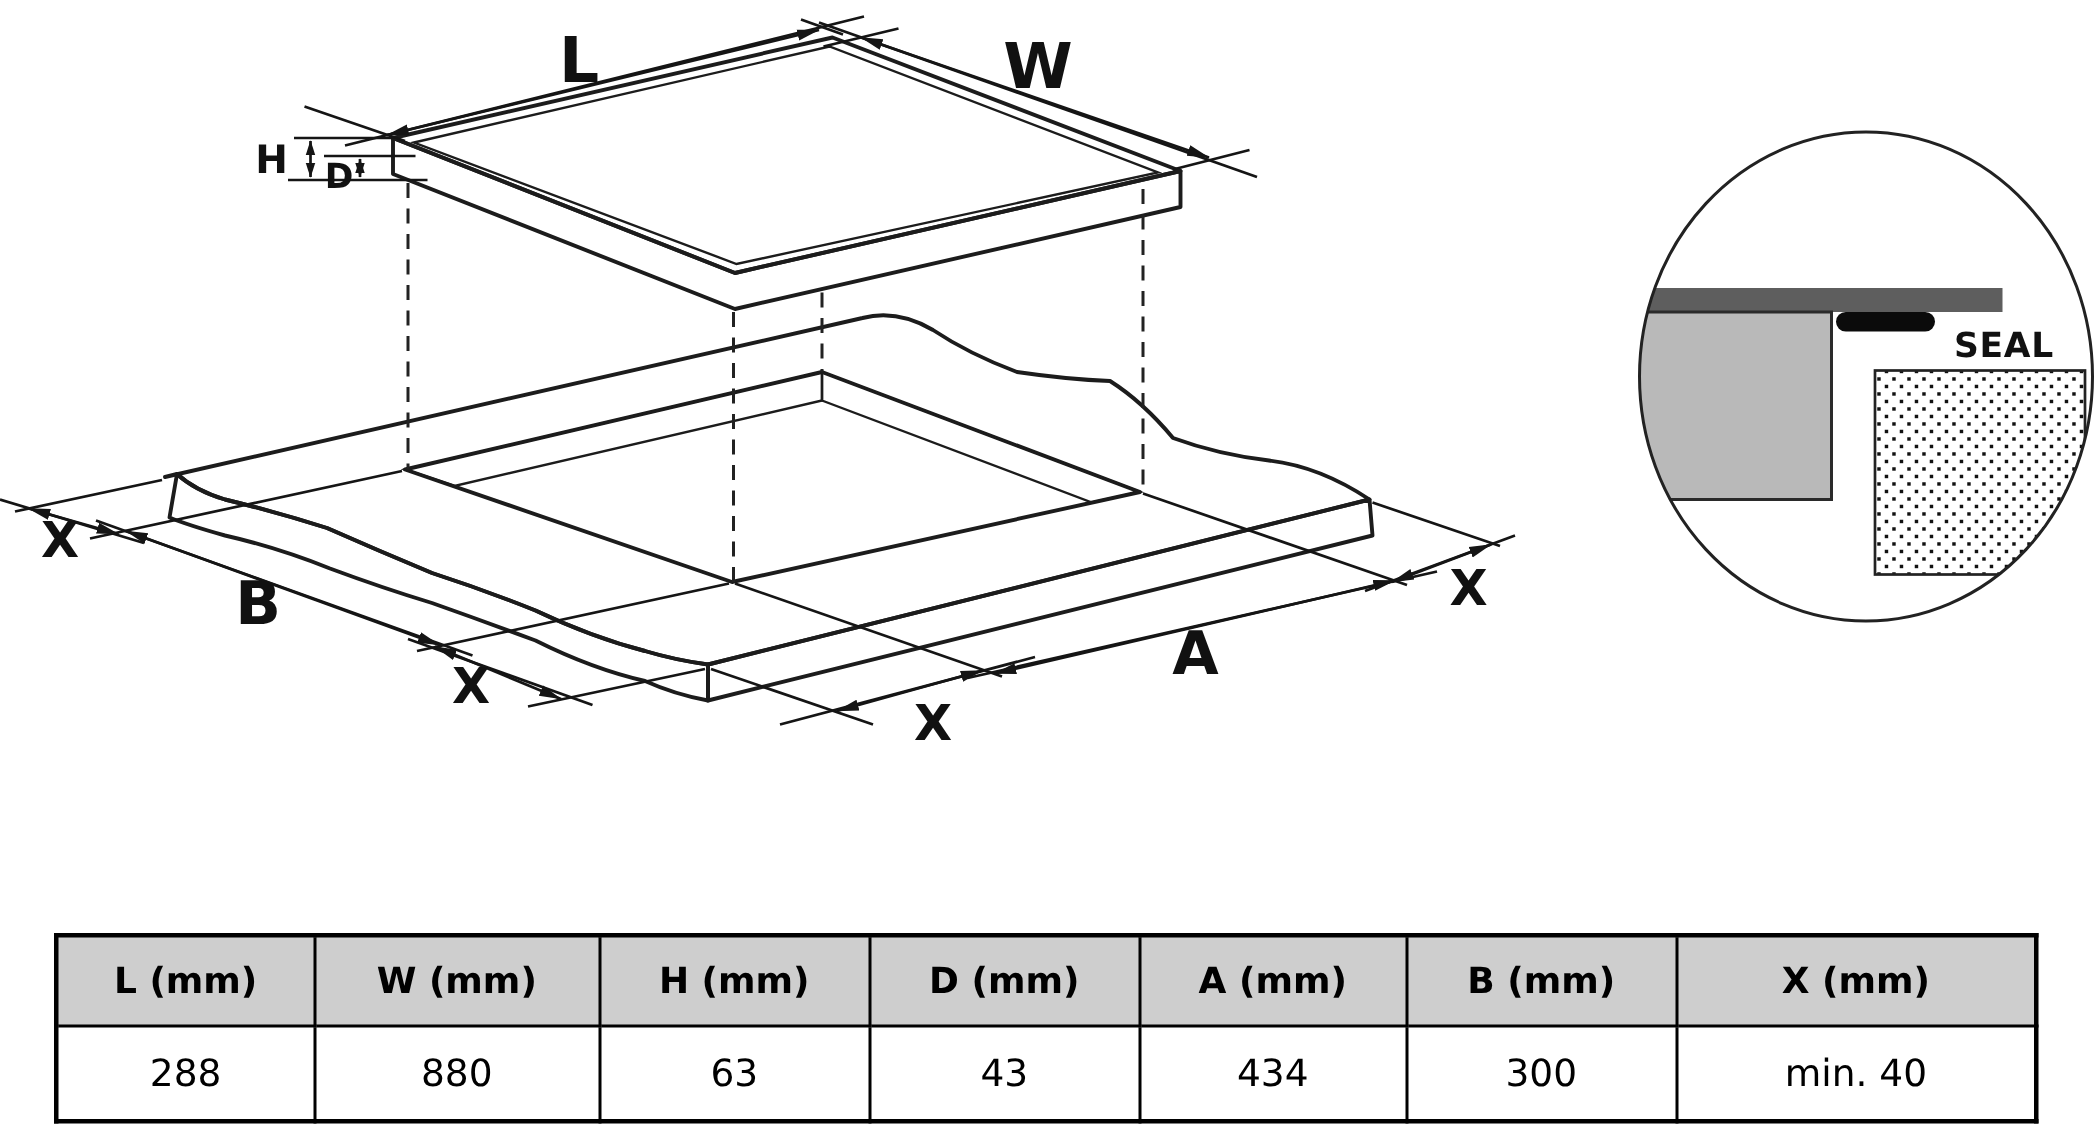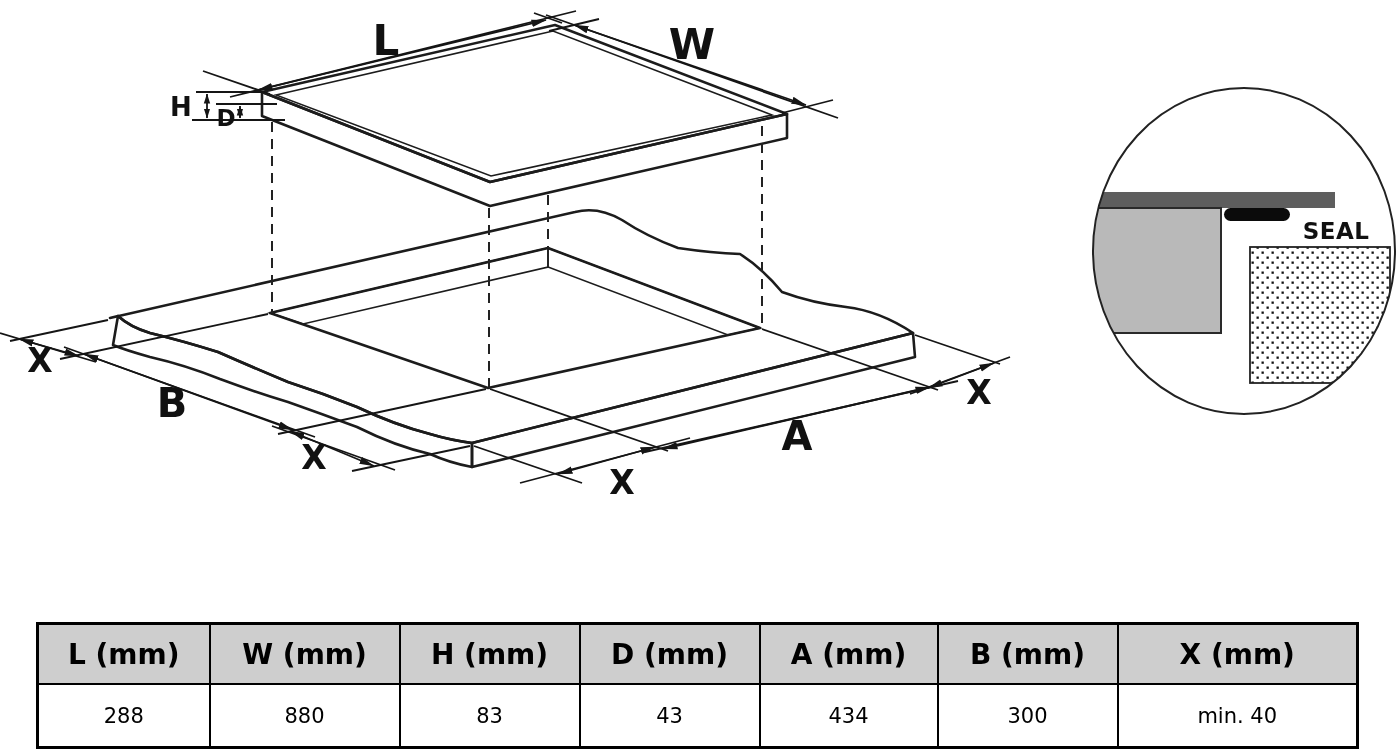--- a/index.html
+++ b/index.html
@@ -9,22 +9,22 @@
   svg text{fill:#111;font-family:"DejaVu Sans",sans-serif;font-weight:bold;}
   .dimline{stroke:#151515;stroke-width:1.8;fill:none;}
   .outline{stroke:#1c1c1c;stroke-width:2.6;stroke-linejoin:round;fill:none;}
   .thin{stroke:#1c1c1c;stroke-width:1.6;fill:none;}
   .dashed{stroke:#222;stroke-width:2;fill:none;stroke-dasharray:10 7;}
 
   #dims-table{position:absolute;left:36px;top:622px;border-collapse:collapse;table-layout:fixed;
               font-family:"DejaVu Sans",sans-serif;}
   #dims-table th,#dims-table td{border:2.5px solid #000;text-align:center;padding:0;}
   #dims-table{border:3px solid #000;}
-  #dims-table th{background:#cecece;font-weight:bold;font-size:28px;height:58px;}
-  #dims-table td{background:#fff;font-weight:normal;font-size:21px;height:61px;}
+  #dims-table th{background:#cecece;font-weight:bold;font-size:24px;height:58px;}
+  #dims-table td{background:#fff;font-weight:normal;font-size:25px;height:61px;}
 </style>
 </head>
 <body>
 
 <div id="stage">
 
 <svg width="1400" height="620" viewBox="0 0 1400 620">
   <defs>
     <marker id="aS" markerWidth="15" markerHeight="9" refX="0.5" refY="4.5" orient="auto" markerUnits="userSpaceOnUse">
       <path d="M15,0.8 L0,4.5 L15,8.2 Z" fill="#151515"></path>
@@ -171,21 +171,21 @@
     <th>W (mm)</th>
     <th>H (mm)</th>
     <th>D (mm)</th>
     <th>A (mm)</th>
     <th>B (mm)</th>
     <th>X (mm)</th>
   </tr>
   <tr>
     <td>288</td>
     <td>880</td>
-    <td>83</td>
+    <td>63</td>
     <td>43</td>
     <td>434</td>
     <td>300</td>
     <td>min. 40</td>
   </tr>
 </tbody>
     </table>
 
 </div>
 

